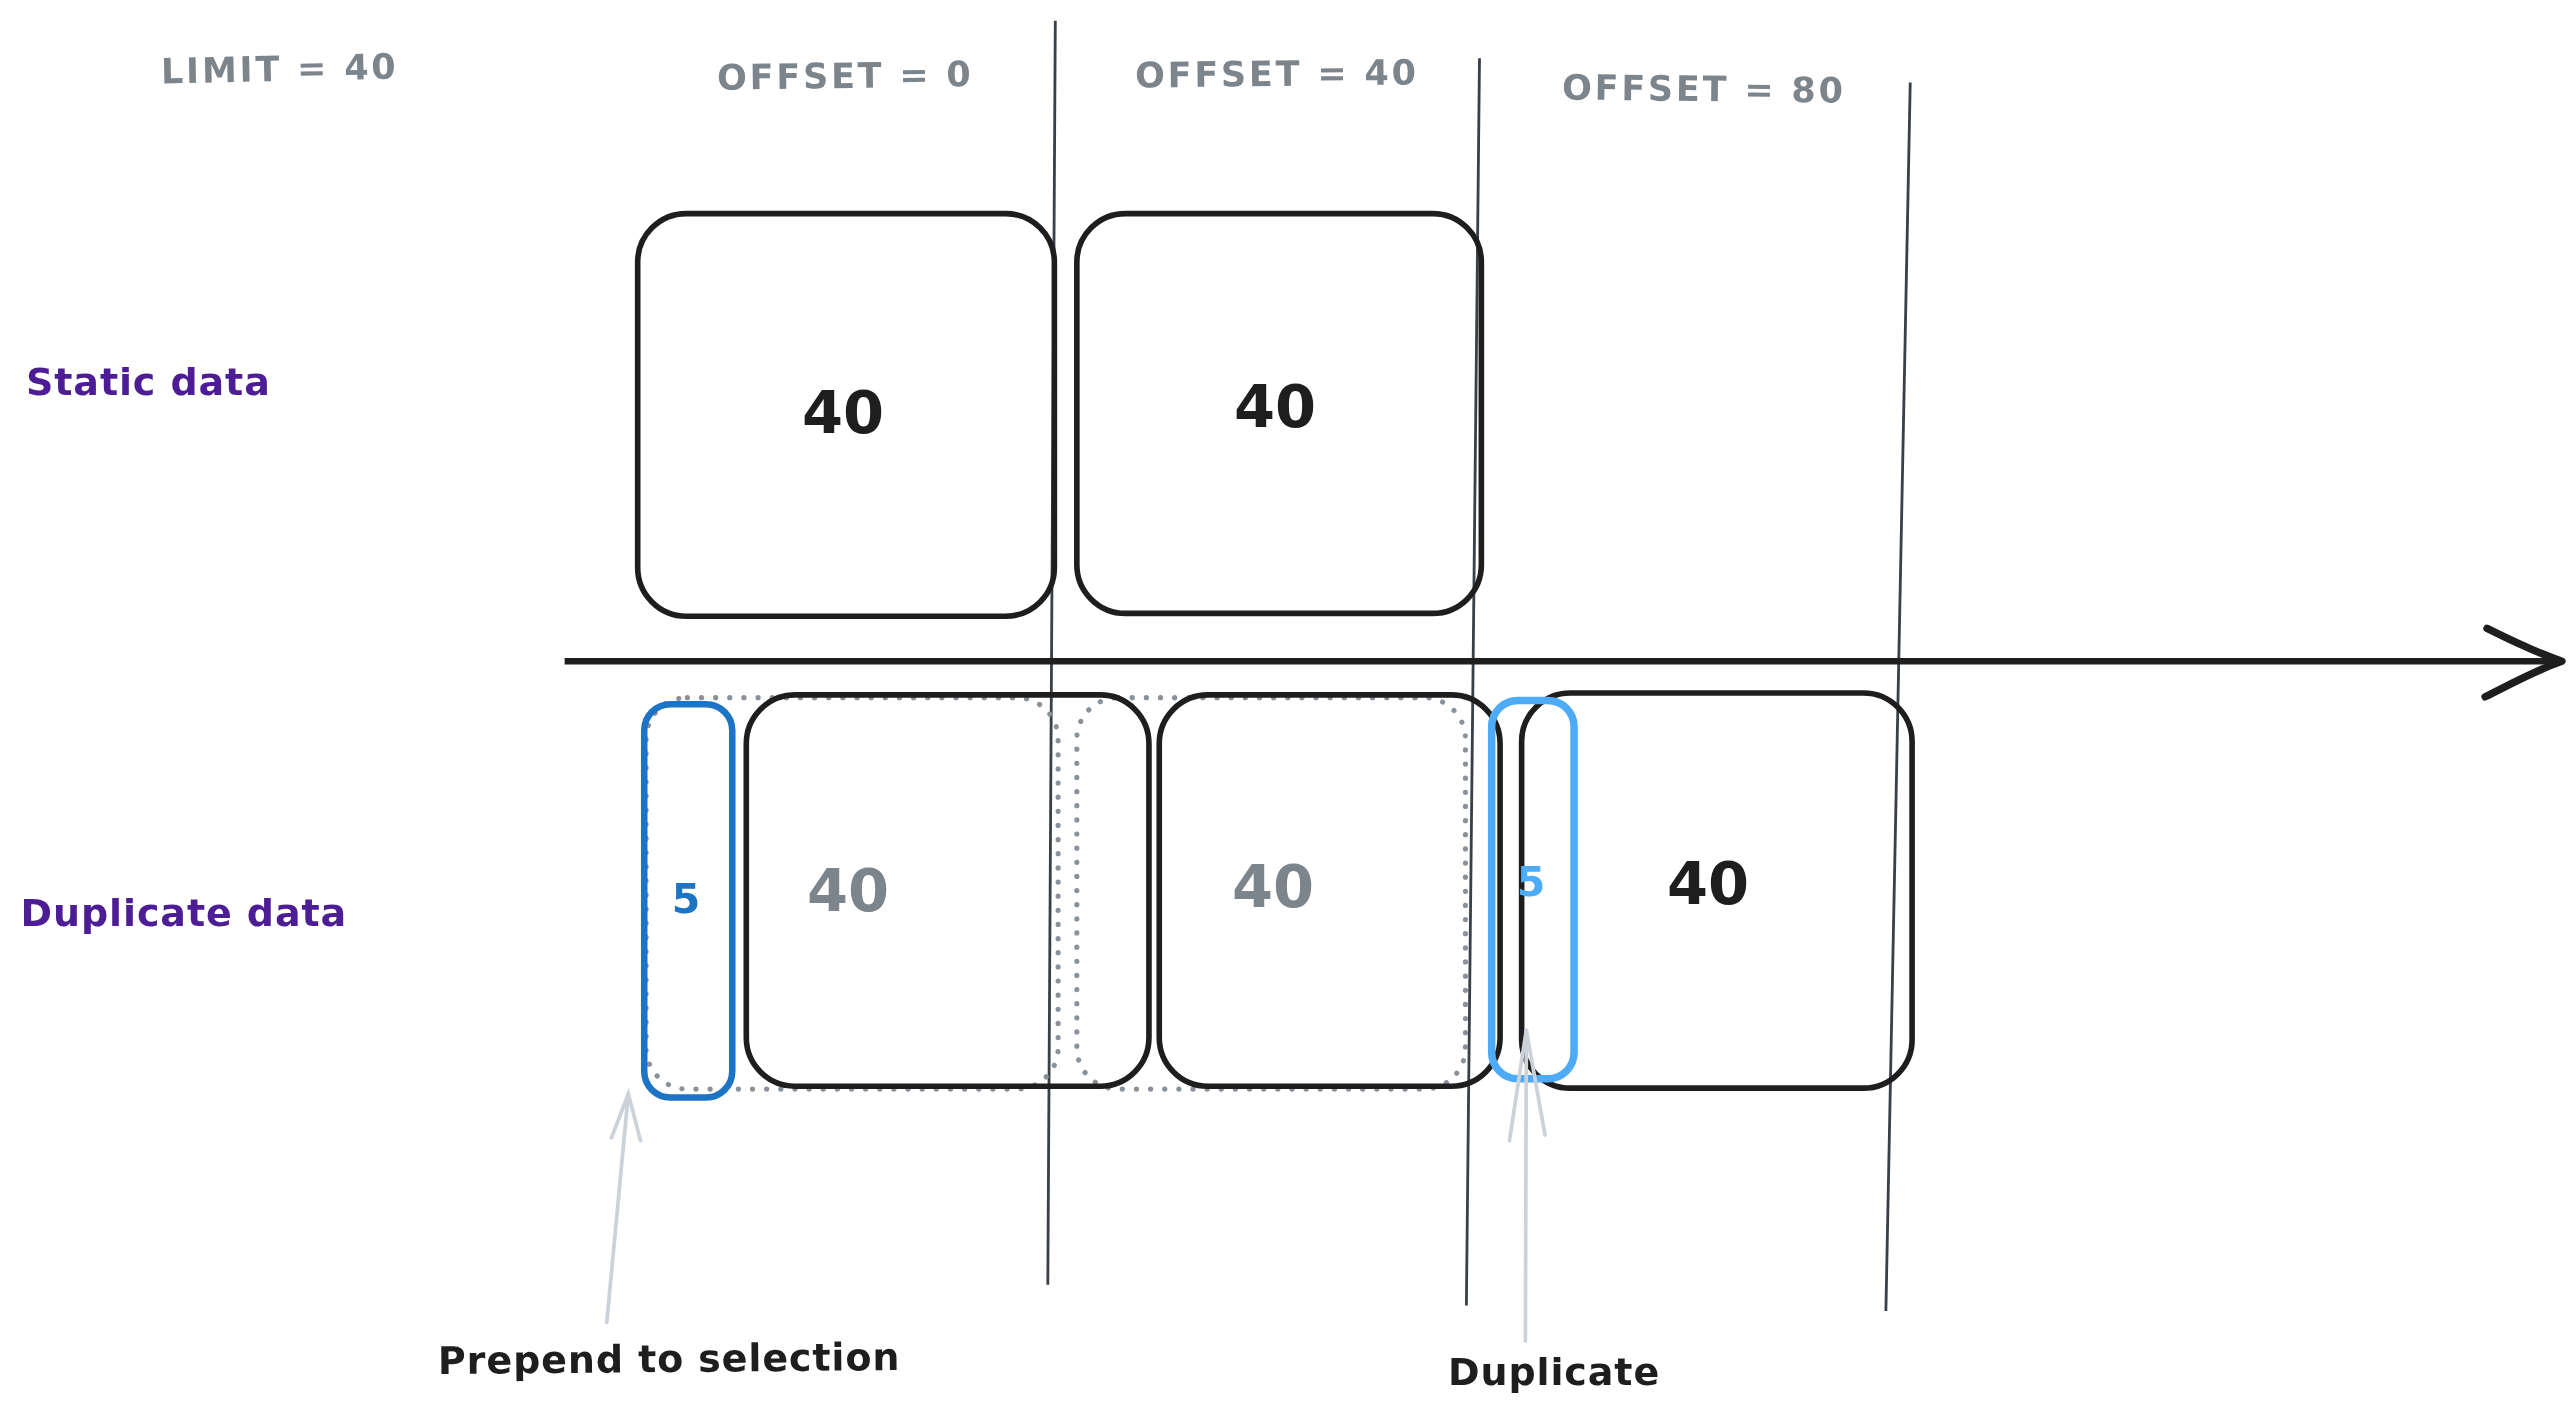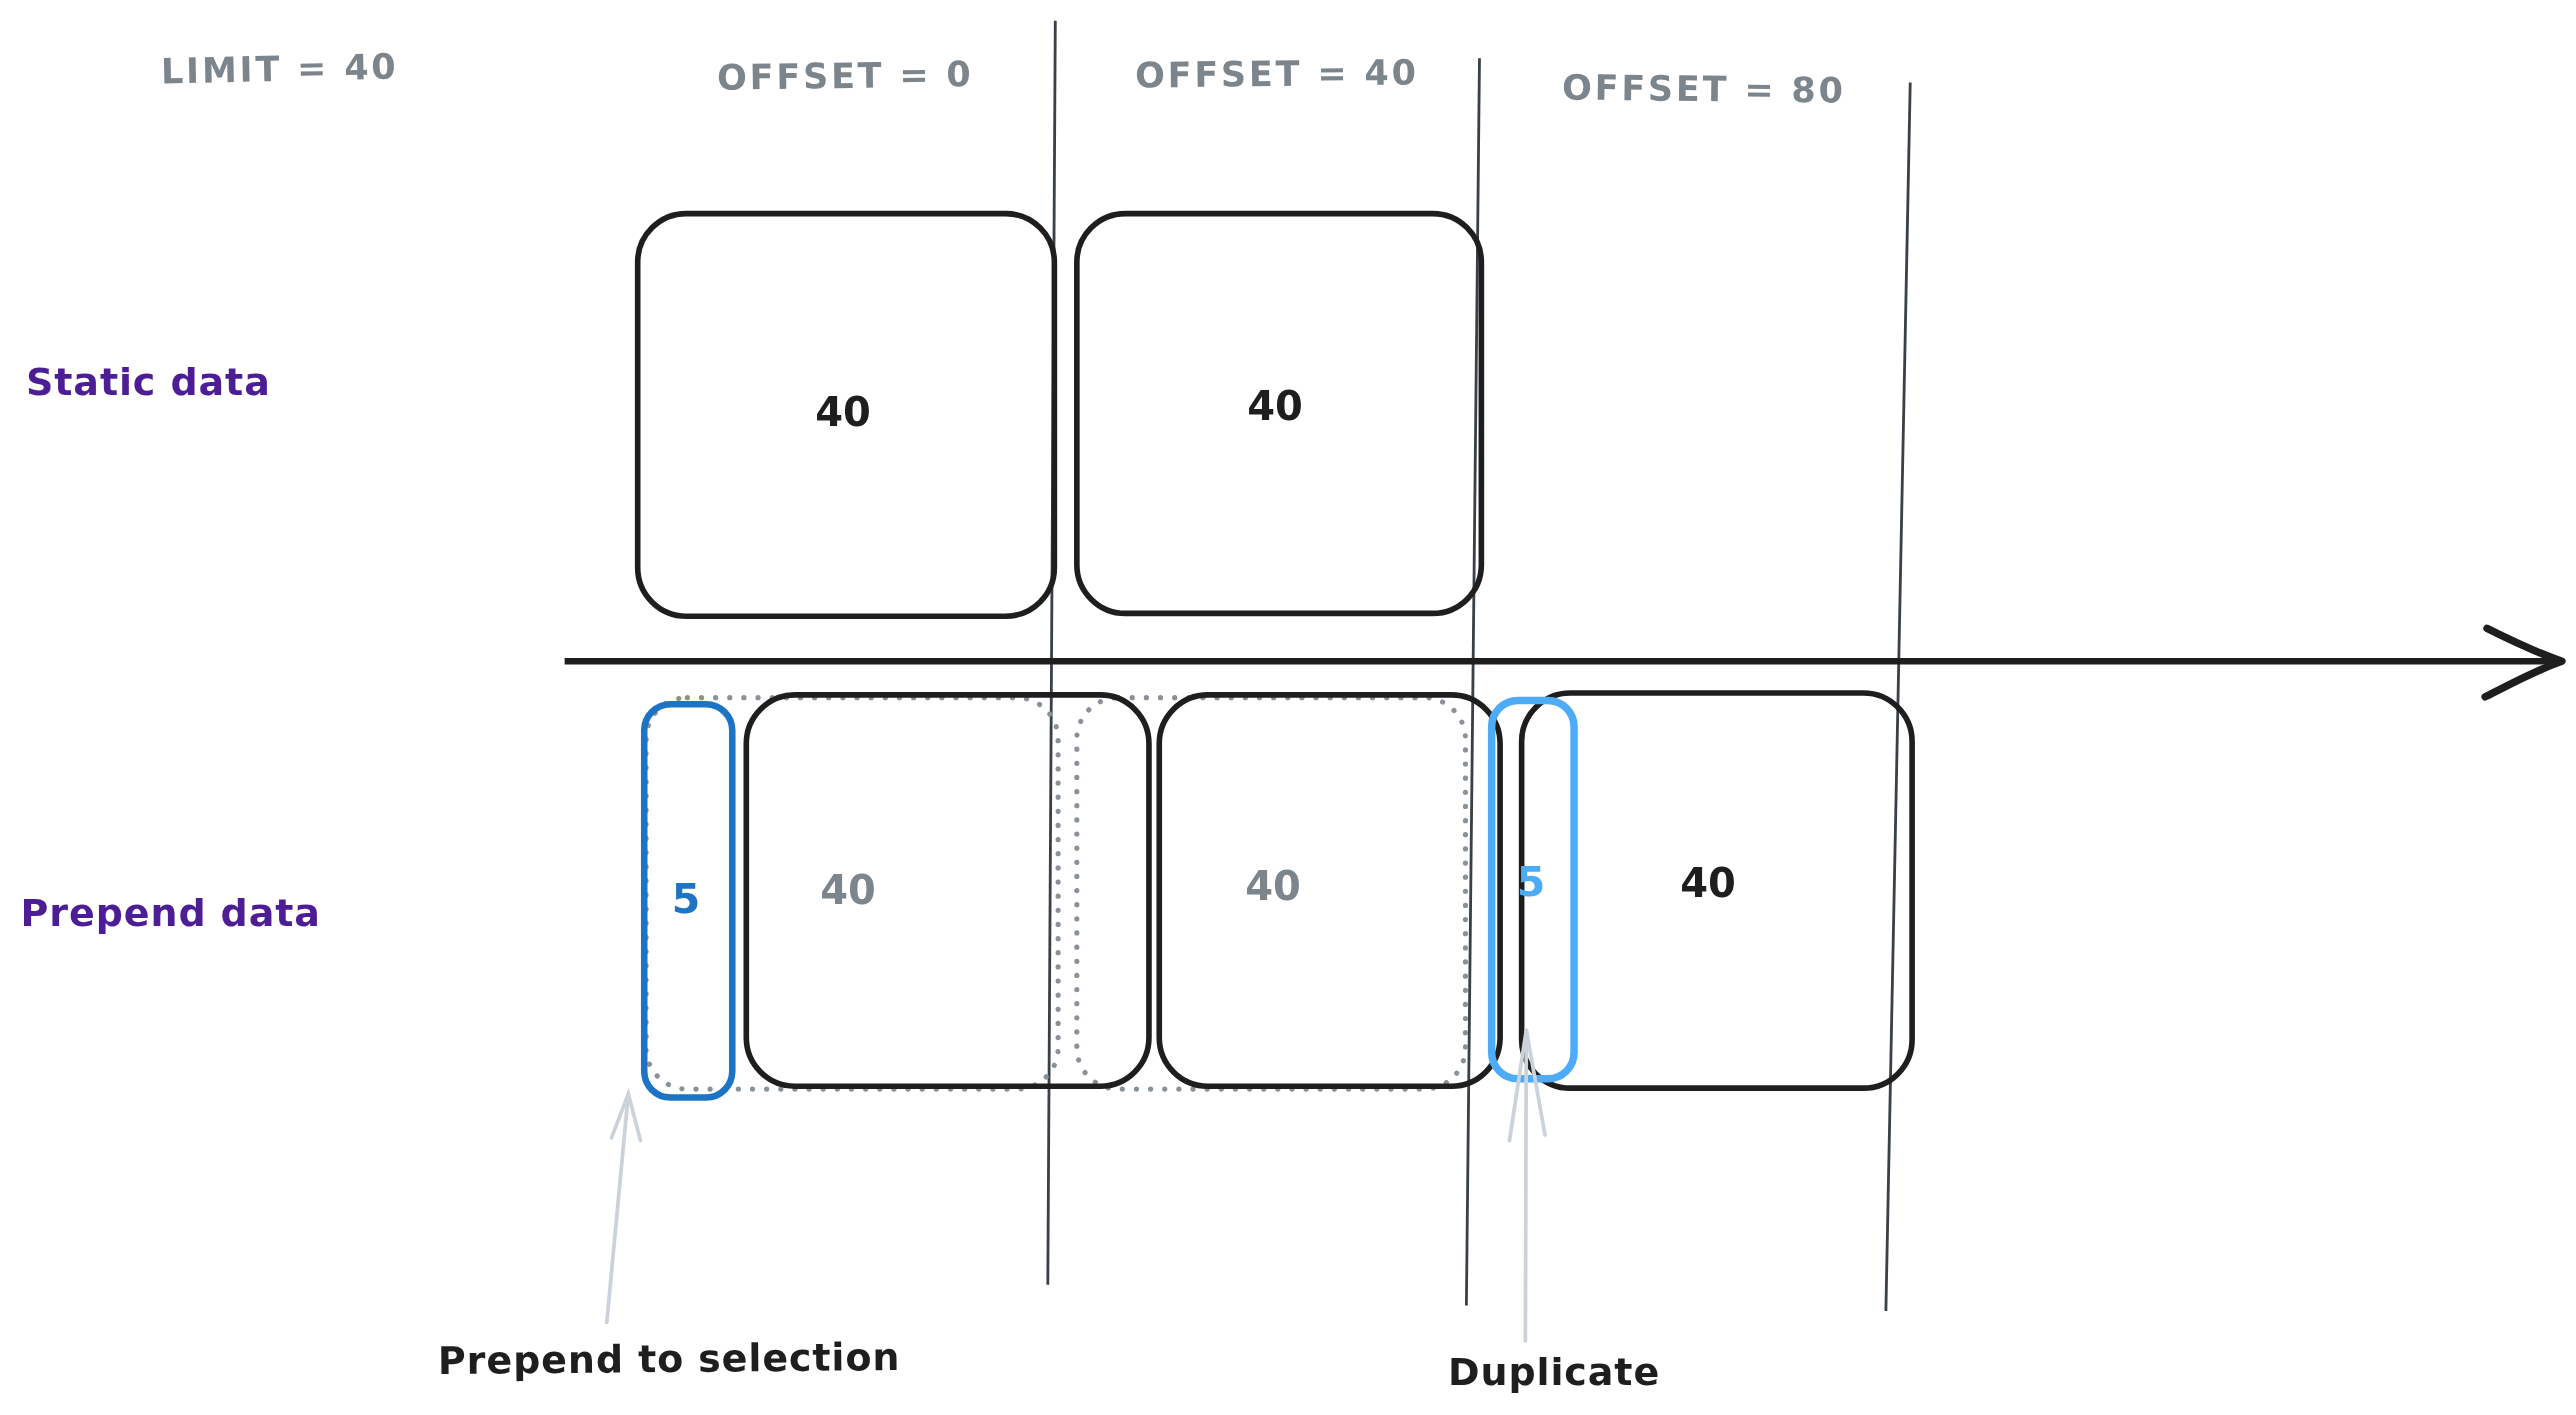--- a/index.html
+++ b/index.html
@@ -9,21 +9,21 @@
     background:#ffffff;
     overflow:hidden;
     font-family:"DejaVu Sans", sans-serif;
   }
   .layer{position:absolute;left:0;top:0;}
   .txt{position:absolute;white-space:nowrap;}
   .hdr{
     font-size:35px;font-weight:700;color:#7c848c;letter-spacing:2.8px;
   }
   .rowlbl{font-size:38px;font-weight:600;color:#4c1d95;letter-spacing:0.9px;}
-  .num{font-size:40px;font-weight:600;color:#1e1e1e;transform:translate(-50%,-50%);}
+  .num{font-size:59px;font-weight:600;color:#1e1e1e;transform:translate(-50%,-50%);}
   .num.muted{color:#7c848c;}
   .num.blue-dark{color:#1d74c5;font-size:41px;}
   .num.blue-light{color:#4dabf7;font-size:41px;}
   .ann{font-size:38px;font-weight:600;color:#1e1e1e;letter-spacing:0.9px;}
 </style>
 </head>
 <body>
 
 <div class="canvas">
 
@@ -60,21 +60,21 @@
       </g>
     </g>
   </svg>
 
   <div class="txt hdr" style="left:161px;top:49px;transform:rotate(-1.2deg);">LIMIT = 40</div>
   <div class="txt hdr" style="left:717px;top:56px;transform:rotate(-0.8deg);">OFFSET = 0</div>
   <div class="txt hdr" style="left:1135px;top:54px;transform:rotate(-0.6deg);">OFFSET = 40</div>
   <div class="txt hdr" style="left:1562px;top:69px;transform:rotate(0.6deg);">OFFSET = 80</div>
 
   <div class="txt rowlbl" style="left:26px;top:360px;">Static data</div>
-  <div class="txt rowlbl" style="left:20.6px;top:891px;">Prepend data</div>
+  <div class="txt rowlbl" style="left:20.6px;top:891px;">Duplicate data</div>
 
   <div class="txt num" style="left:843px;top:412px;">40</div>
   <div class="txt num" style="left:1275px;top:406px;">40</div>
 
   <div class="txt num blue-dark" style="left:686px;top:899px;">5</div>
   <div class="txt num muted" style="left:848px;top:890px;">40</div>
   <div class="txt num muted" style="left:1273px;top:886px;">40</div>
   <div class="txt num blue-light" style="left:1531px;top:882px;">5</div>
   <div class="txt num" style="left:1708px;top:883px;">40</div>
 

